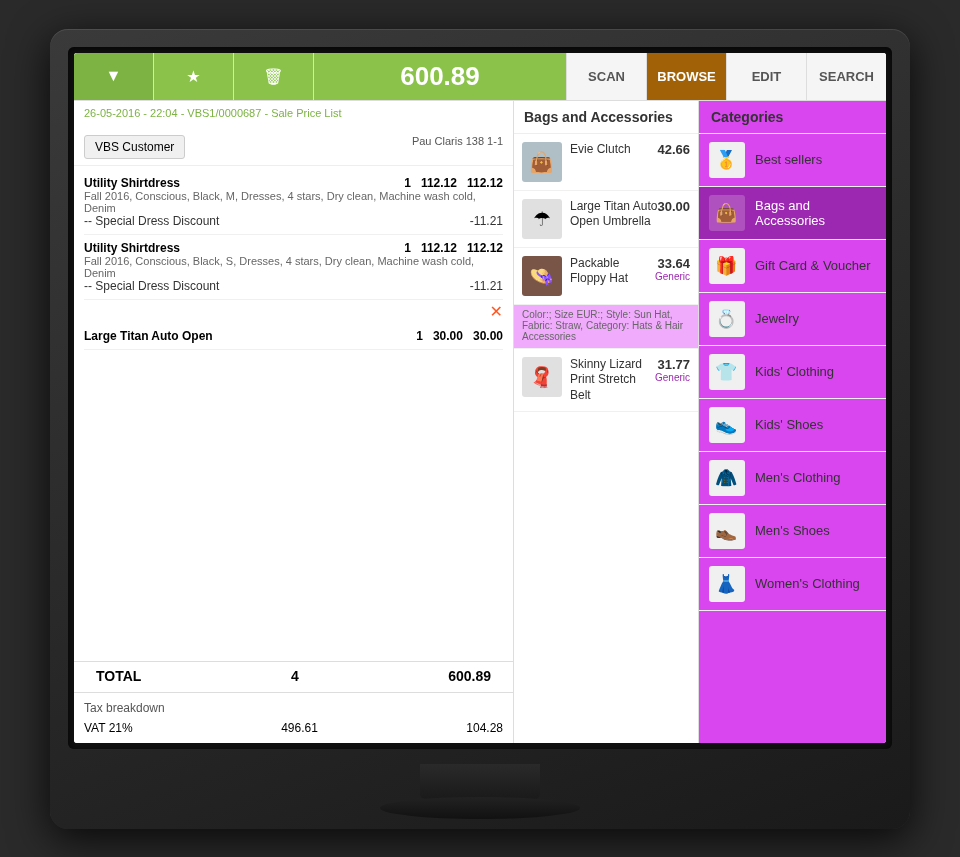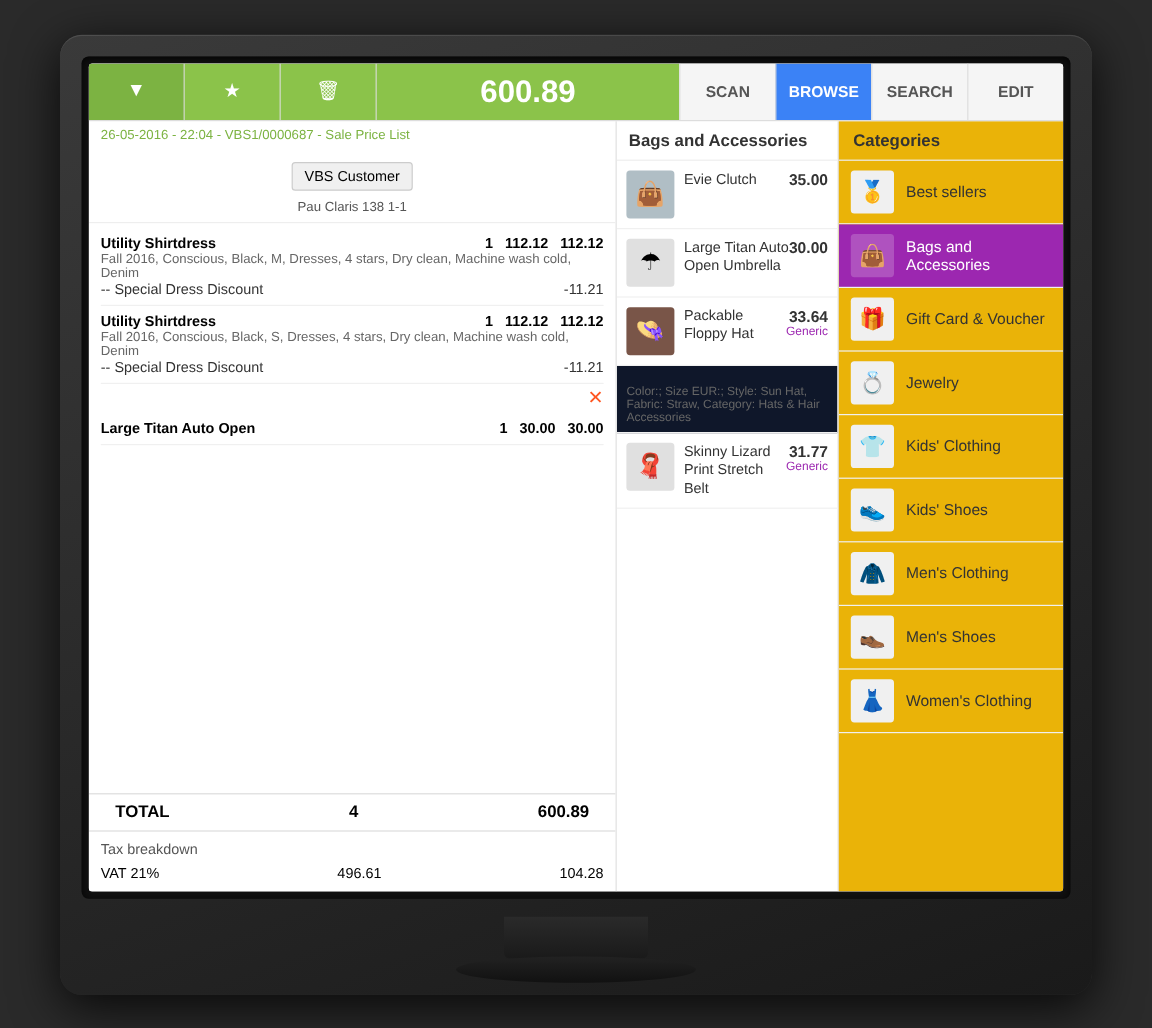--- a/index.html
+++ b/index.html
@@ -88,21 +88,21 @@
       justify-content: center;
       font-size: 13px;
       font-weight: bold;
       color: #555;
       cursor: pointer;
       border-left: 1px solid #ddd;
       background: #f5f5f5;
     }
 
     .nav-btn.active {
-      background: #3b82f6;
+      background: #a16207;
       color: white;
     }
 
     
     .main-area {
       display: flex;
       flex: 1;
       overflow: hidden;
     }
 
@@ -123,22 +123,21 @@
 
     .order-date {
       font-size: 11px;
       color: #7cb342;
       margin-bottom: 16px;
     }
 
     .order-customer-row {
       display: flex;
       gap: 8px;
-      align-items: center;
-      flex-direction: column;
+      align-items: flex-start;
     }
 
     .customer-btn {
       background: #f0f0f0;
       border: 1px solid #ccc;
       border-radius: 3px;
       padding: 4px 10px;
       font-size: 12px;
       cursor: pointer;
     }
@@ -286,29 +285,29 @@
 
     .product-generic {
       font-size: 10px;
       color: #9c27b0;
       text-align: right;
     }
 
     .product-attrs {
       font-size: 10px;
       color: #666;
-      padding: 16px 8px 6px 8px;
+      padding: 4px 8px 6px 8px;
       border-bottom: 1px solid #f0f0f0;
-      background: #0f172a;
+      background: #f0abfc;
     }
 
     
     .categories-panel {
       flex: 1;
-      background: #eab308;
+      background: #d946ef;
       display: flex;
       flex-direction: column;
       overflow: hidden;
     }
 
     .categories-header {
       padding: 8px 12px;
       font-size: 14px;
       font-weight: bold;
       color: #333;
@@ -402,24 +401,24 @@
           <span>600.89</span>
         </div>
         <div class="toolbar-nav">
           <div class="nav-btn">
             <span>SCAN</span>
           </div>
           <div class="nav-btn active">
             <span>BROWSE</span>
           </div>
           <div class="nav-btn">
+            <span>EDIT</span>
+          </div>
+          <div class="nav-btn">
             <span>SEARCH</span>
-          </div>
-          <div class="nav-btn">
-            <span>EDIT</span>
           </div>
         </div>
       </div>
 
       <div class="main-area">
 
         <div class="order-panel">
           <div class="order-header">
             <div class="order-date">26-05-2016 - 22:04 - VBS1/0000687 - Sale Price List</div>
             <div class="order-customer-row">
@@ -487,21 +486,21 @@
           <div class="products-header">Bags and Accessories</div>
           <div class="products-list">
 
             <div class="product-item">
               <div class="product-img" style="background:#b0bec5;">
                 <span style="font-size:20px">👜</span>
               </div>
               <div class="product-info">
                 <div class="product-price-row">
                   <span class="product-name">Evie Clutch</span>
-                  <span class="product-price">35.00</span>
+                  <span class="product-price">42.66</span>
                 </div>
               </div>
             </div>
 
             <div class="product-item">
               <div class="product-img" style="background:#e0e0e0;">
                 <span style="font-size:20px">☂</span>
               </div>
               <div class="product-info">
                 <div class="product-price-row">

